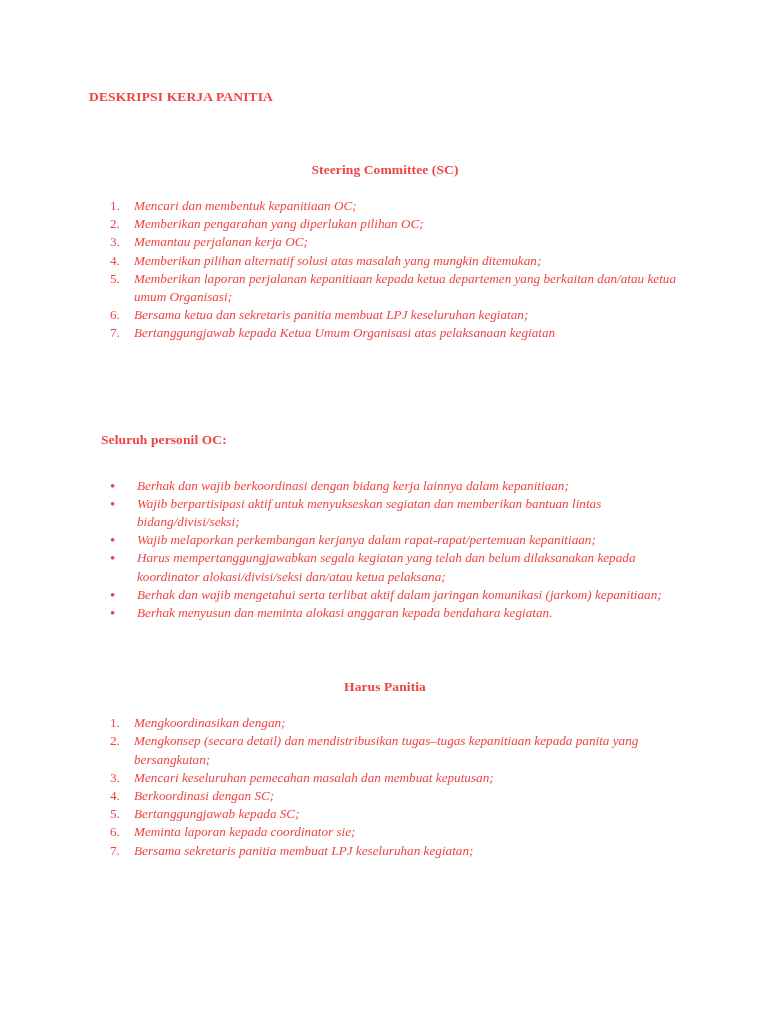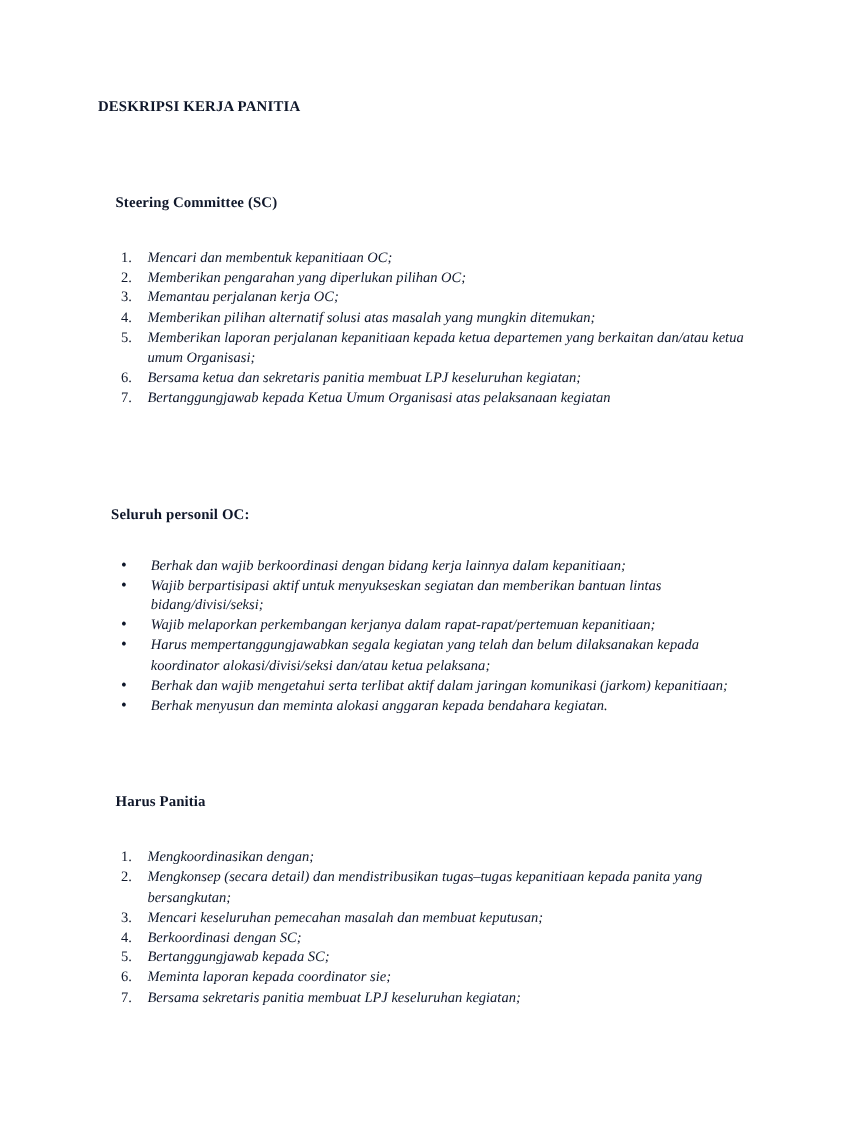--- a/index.html
+++ b/index.html
@@ -7,21 +7,21 @@
     padding: 0;
     background: #ffffff;
   }
   .page {
     position: relative;
     width: 768px;
     height: 1024px;
     background: #ffffff;
     overflow: hidden;
     font-family: "Liberation Serif", "DejaVu Serif", serif;
-    color: #0f172a;
+    color: #ef4444;
     -webkit-font-smoothing: antialiased;
   }
   .content {
     position: absolute;
     left: 89px;
     top: 88px;
     width: 592px;
   }
 
   
@@ -30,21 +30,22 @@
     font-weight: bold;
     letter-spacing: 0.15px;
     line-height: 17px;
     margin: 0;
   }
   .section-heading {
     font-size: 13.5px;
     font-weight: bold;
     letter-spacing: 0.1px;
     line-height: 17px;
-    margin: 16px;
+    margin: 2px;
+    text-align: center;
   }
   .sub-heading {
     font-size: 13.5px;
     font-weight: bold;
     letter-spacing: 0.1px;
     line-height: 17px;
     margin: 12px;
   }
 
   

